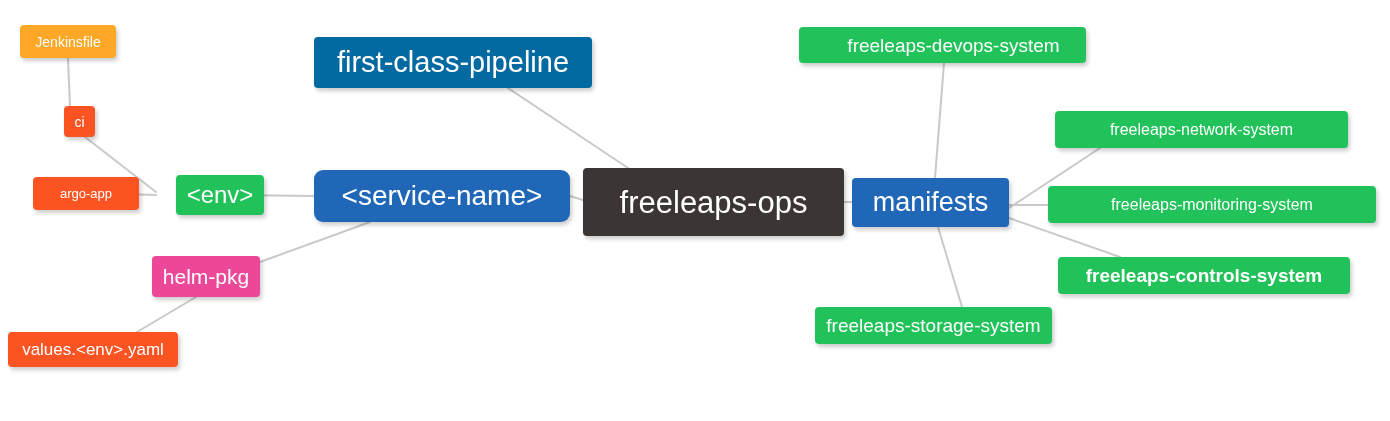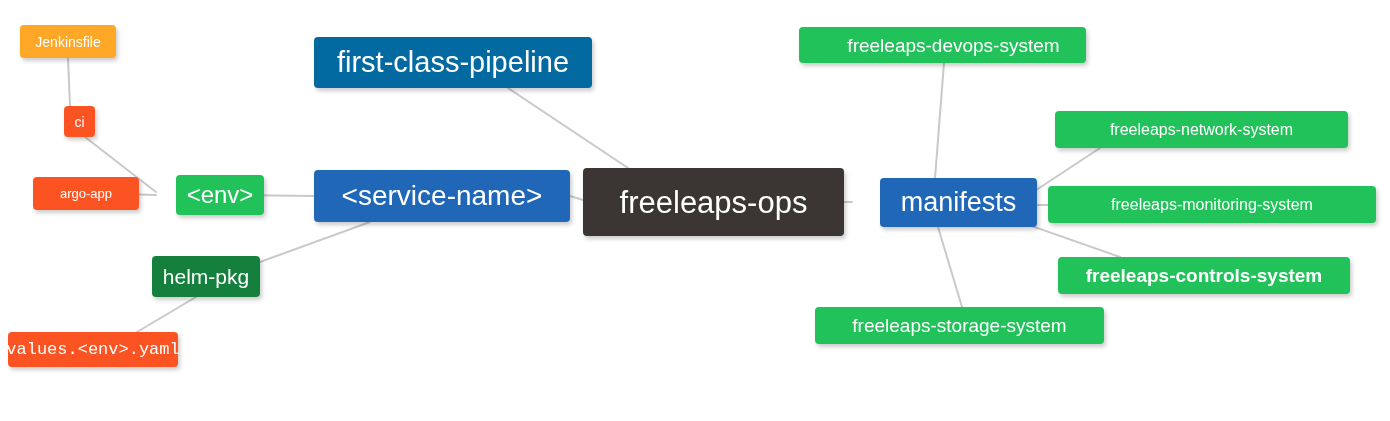--- a/index.html
+++ b/index.html
@@ -67,47 +67,47 @@
       </div>
       <div class="node" style="left: 64px; top: 106px; width: 31px; height: 31px; background: rgb(251, 84, 34); font-size: 14px;">
         <span class="node-label">ci</span>
       </div>
       <div class="node" style="left: 33px; top: 177px; width: 106px; height: 33px; background: rgb(251, 84, 34); font-size: 13px;">
         <span class="node-label">argo-app</span>
       </div>
       <div class="node" style="left: 156px; top: 175px; width: 88px; height: 40px; background: rgb(33, 194, 90); font-size: 24px; margin-left: 20px;">
         <span class="node-label">&lt;env&gt;</span>
       </div>
-      <div class="node" style="left: 152px; top: 256px; width: 108px; height: 41px; background: #15803d; font-size: 21px;">
+      <div class="node" style="left: 152px; top: 256px; width: 108px; height: 41px; background: #ec4899; font-size: 21px;">
         <span class="node-label">helm-pkg</span>
       </div>
-      <div class="node" style="left: 8px; top: 332px; width: 170px; height: 35px; background: rgb(251, 84, 34); font-size: 17px; font-family: Liberation Mono, monospace;">
+      <div class="node" style="left: 8px; top: 332px; width: 170px; height: 35px; background: rgb(251, 84, 34); font-size: 17px;">
         <span class="node-label">values.&lt;env&gt;.yaml</span>
       </div>
       <div class="node" style="left: 314px; top: 37px; width: 278px; height: 51px; background: #0369a1; font-size: 29px;">
         <span class="node-label">first-class-pipeline</span>
       </div>
-      <div class="node" style="left: 314px; top: 170px; width: 256px; height: 52px; background: rgb(32, 103, 184); font-size: 28px;">
+      <div class="node" style="left: 314px; top: 170px; width: 256px; height: 52px; background: rgb(32, 103, 184); font-size: 28px; border-radius: 9px;">
         <span class="node-label">&lt;service-name&gt;</span>
       </div>
       <div class="node" style="left: 583px; top: 168px; width: 261px; height: 68px; background: rgb(59, 54, 51); font-size: 31px; justify-content: center;">
         <span class="node-label">freeleaps-ops</span>
       </div>
-      <div class="node" style="left: 852px; top: 178px; width: 157px; height: 49px; background: rgb(32, 103, 184); font-size: 27px; margin-left: 28px;">
+      <div class="node" style="left: 852px; top: 178px; width: 157px; height: 49px; background: rgb(32, 103, 184); font-size: 27px;">
         <span class="node-label">manifests</span>
       </div>
       <div class="node" style="left: 799px; top: 27px; width: 287px; height: 36px; background: rgb(33, 194, 90); font-size: 19px; padding-left: 22px;">
         <span class="node-label">freeleaps-devops-system</span>
       </div>
       <div class="node" style="left: 1055px; top: 111px; width: 293px; height: 37px; background: rgb(33, 194, 90); font-size: 16px;">
         <span class="node-label">freeleaps-network-system</span>
       </div>
       <div class="node" style="left: 1048px; top: 186px; width: 328px; height: 37px; background: rgb(33, 194, 90); font-size: 16px;">
         <span class="node-label">freeleaps-monitoring-system</span>
       </div>
       <div class="node" style="left: 1058px; top: 257px; width: 292px; height: 37px; background: rgb(33, 194, 90); font-size: 19px; font-weight: bold;">
         <span class="node-label">freeleaps-controls-system</span>
       </div>
-      <div class="node" style="left: 815px; top: 307px; width: 289px; height: 37px; background: rgb(33, 194, 90); font-size: 19px;">
+      <div class="node" style="left: 815px; top: 307px; width: 237px; height: 37px; background: rgb(33, 194, 90); font-size: 19px;">
         <span class="node-label">freeleaps-storage-system</span>
       </div>
     </div>
 </div>
 
 </body></html>

